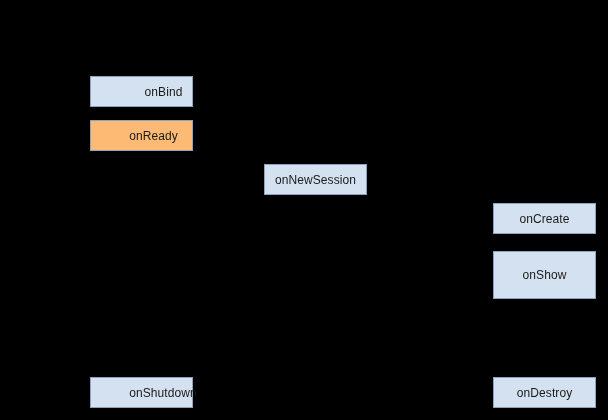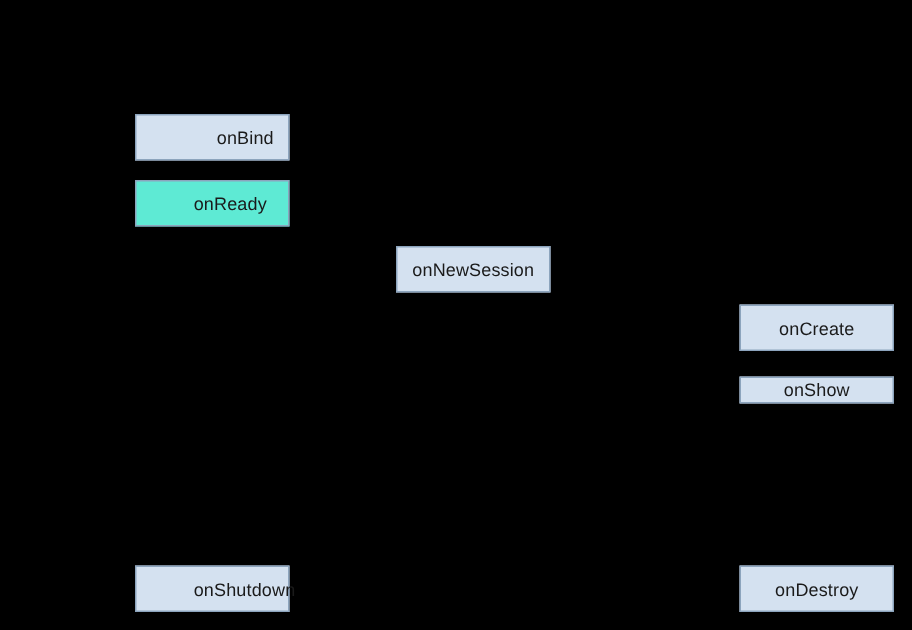--- a/index.html
+++ b/index.html
@@ -38,33 +38,33 @@
 </style>
 </head>
 <body>
 
 <div id="canvas" style="width: 608px; height: 420px; background: rgb(0, 0, 0);">
 
   <div class="node" style="left: 90px; top: 76px; width: 103px; height: 31px; background: rgb(212, 225, 240); border-color: rgb(140, 164, 189); color: rgb(26, 26, 26); font-size: 12px; padding-left: 44px;">
     <span class="node-label">onBind</span>
   </div>
 
-  <div class="node" style="left: 90px; top: 120px; width: 103px; height: 31px; background: #5eead4; border-color: rgb(140, 164, 189); color: rgb(26, 26, 26); font-size: 12px; padding-left: 24px;">
+  <div class="node" style="left: 90px; top: 120px; width: 103px; height: 31px; background: #fdba74; border-color: rgb(140, 164, 189); color: rgb(26, 26, 26); font-size: 12px; padding-left: 24px;">
     <span class="node-label">onReady</span>
   </div>
 
   <div class="node" style="left: 264px; top: 164px; width: 103px; height: 31px; background: rgb(212, 225, 240); border-color: rgb(140, 164, 189); color: rgb(26, 26, 26); font-size: 12px;">
     <span class="node-label">onNewSession</span>
   </div>
 
   <div class="node" style="left: 493px; top: 203px; width: 103px; height: 31px; background: rgb(212, 225, 240); border-color: rgb(140, 164, 189); color: rgb(26, 26, 26); font-size: 12px;">
     <span class="node-label">onCreate</span>
   </div>
 
-  <div class="node" style="left: 493px; top: 251px; width: 103px; height: 18px; background: rgb(212, 225, 240); border-color: rgb(140, 164, 189); color: rgb(26, 26, 26); font-size: 12px;">
+  <div class="node" style="left: 493px; top: 251px; width: 103px; height: 48px; background: rgb(212, 225, 240); border-color: rgb(140, 164, 189); color: rgb(26, 26, 26); font-size: 12px;">
     <span class="node-label">onShow</span>
   </div>
 
 
   <div class="node" style="left: 90px; top: 377px; width: 103px; height: 31px; background: rgb(212, 225, 240); border-color: rgb(140, 164, 189); color: rgb(26, 26, 26); font-size: 12px; padding-left: 43px;">
     <span class="node-label">onShutdown</span>
   </div>
 
   <div class="node" style="left: 493px; top: 377px; width: 103px; height: 31px; background: rgb(212, 225, 240); border-color: rgb(140, 164, 189); color: rgb(26, 26, 26); font-size: 12px;">
     <span class="node-label">onDestroy</span>

